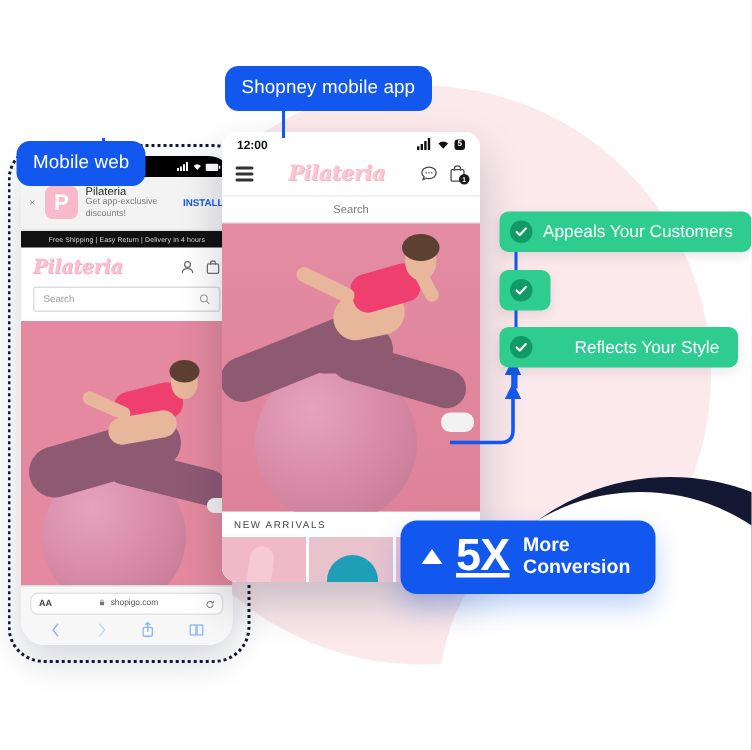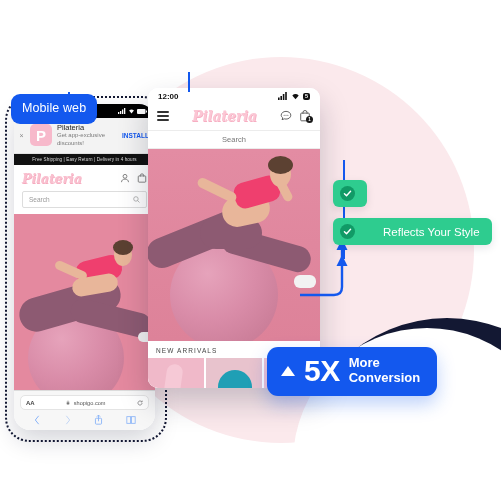--- a/index.html
+++ b/index.html
@@ -190,21 +190,21 @@
   .fivex{
     position:absolute;left:267px;top:347px;z-index:50;
     background:#1358ee;color:#fff;border-radius:11px;
     display:flex;align-items:center;gap:9px;padding:9px 17px 10px 14px;
     box-shadow:0 8px 18px rgba(19,88,238,.28);
   }
   .fivex .tri{
     width:0;height:0;border-left:7px solid transparent;
     border-right:7px solid transparent;border-bottom:10px solid #fff;
   }
-  .fivex .big{font-size:30px;font-weight:700;line-height:1;letter-spacing:-.5px;}
+  .fivex .big{font-size:30px;font-weight:700;line-height:1;letter-spacing:-.5px;text-decoration:underline;}
   .fivex .small{font-size:13px;font-weight:700;line-height:1.12;}
 </style>
 </head>
 <body>
 
 <div class="stage">
 
   <div class="pink-circle"></div>
   <div class="navy-arc"></div>
   <div class="navy-arc-mask"></div>
@@ -213,20 +213,21 @@
   <div class="speck" style="left:441px;top:398px;width:2px;height:2px;"></div>
   <div class="speck" style="left:419px;top:424px;width:2px;height:2px;"></div>
   <div class="speck" style="left:392px;top:440px;width:2px;height:2px;"></div>
   <div class="speck" style="left:470px;top:410px;width:2px;height:2px;"></div>
 
   <div class="dotline"></div>
 
   <div class="bubble bubble-mobileweb">Mobile web</div>
   <div class="bubble-stem stem-mobileweb"></div>
 
+  <div class="bubble bubble-shopney">Shopney mobile app</div>
   <div class="bubble-stem stem-shopney"></div>
 
   <div class="phone phone-web">
 
     <div class="web-status">
       <span>11:44</span>
       <span class="sig">
         <svg width="8" height="6" viewBox="0 0 8 6">
             <rect x="0" y="4" width="1.3" height="2" fill="#fff"></rect>
             <rect x="2" y="3" width="1.3" height="3" fill="#fff"></rect>
@@ -405,20 +406,28 @@
 
   <svg class="connector" width="60" height="96" viewBox="0 0 60 96">
     <path d="M0 62 H34 Q42 62 42 54 V16" fill="none" stroke="#1358ee" stroke-width="2.4"></path>
     <path d="M42 6 L47.5 17 H36.5 Z" fill="#1358ee"></path>
     <path d="M42 22 L47.5 33 H36.5 Z" fill="#1358ee"></path>
   </svg>
   <div style="position:absolute;left:343px;top:237px;width:2.4px;height:22px;background:#1358ee;z-index:31"></div>
   <div style="position:absolute;left:343px;top:198px;width:2.4px;height:22px;background:#1358ee;z-index:31"></div>
   <div style="position:absolute;left:343px;top:160px;width:2.4px;height:22px;background:#1358ee;z-index:31"></div>
 
+  <div class="pill pill-1">
+    <span class="tick">
+      <svg width="9" height="9" viewBox="0 0 10 10">
+          <path d="M1.6 5.2 L3.9 7.4 L8.4 2.6" fill="none" stroke="#fff" stroke-width="1.6" stroke-linecap="round" stroke-linejoin="round"></path>
+        </svg>
+    </span>
+    <span>Appeals Your Customers</span>
+  </div>
 
   <div class="pill pill-2">
     <span class="tick">
       <svg width="9" height="9" viewBox="0 0 10 10">
           <path d="M1.6 5.2 L3.9 7.4 L8.4 2.6" fill="none" stroke="#fff" stroke-width="1.6" stroke-linecap="round" stroke-linejoin="round"></path>
         </svg>
     </span>
   </div>
 
   <div class="pill pill-3">

